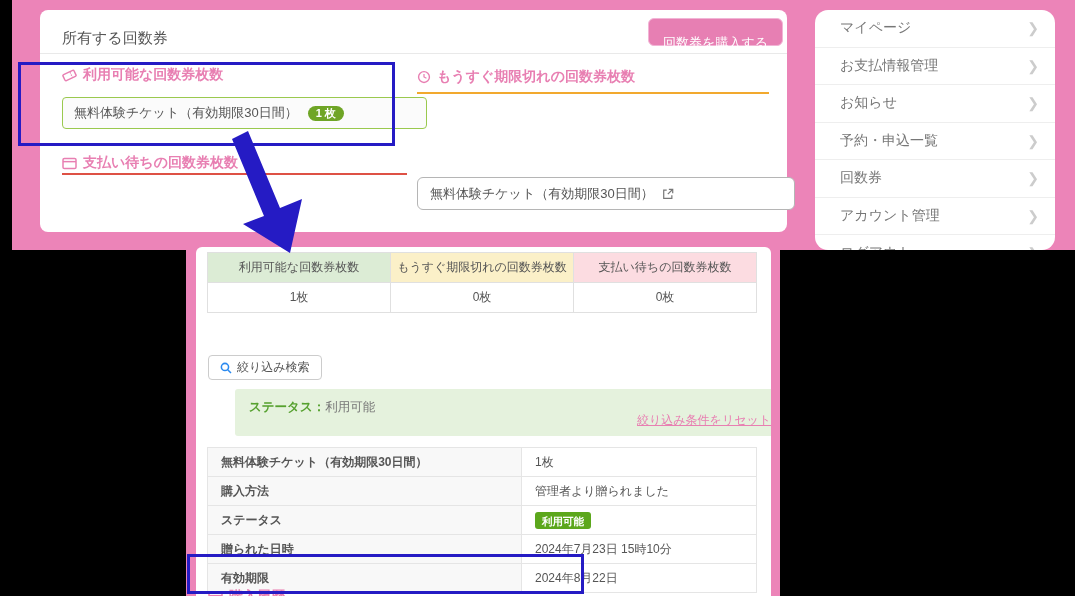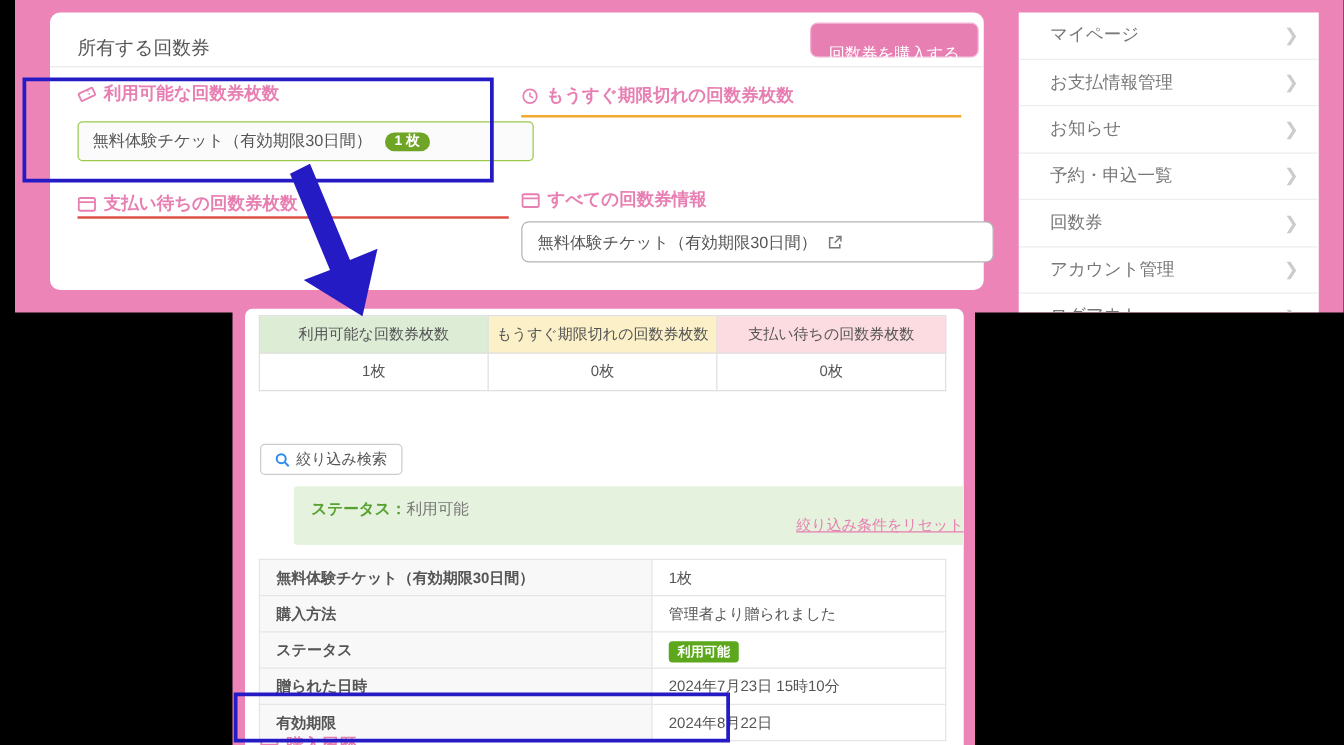--- a/index.html
+++ b/index.html
@@ -23,21 +23,21 @@
   .ticket-box{position:absolute;left:22px;top:87px;width:341px;height:30px;background:#fbfbfb;
     border:1px solid #9ac94e;border-radius:4px;display:flex;align-items:center;gap:10px;padding:0 11px;
     font-size:13px;color:#555;cursor:pointer;}
   .badge-pill{background:#6fa526;color:#fff;font-size:11px;font-weight:bold;border-radius:10px;padding:2px 8px;line-height:1;}
 
   .allinfo-box{position:absolute;left:377px;top:167px;width:352px;height:31px;background:#fff;
     border:1px solid #b5b5b5;border-radius:6px;display:flex;align-items:center;gap:8px;padding:0 12px;
     font-size:13px;color:#555;cursor:pointer;}
 
   
-  .sidebar{position:absolute;left:803px;top:10px;width:240px;height:240px;background:#fff;border-radius:0;overflow:hidden;}
+  .sidebar{position:absolute;left:803px;top:10px;width:240px;height:240px;background:#fff;border-radius:13px;overflow:hidden;}
   .side-item{height:36.5px;display:flex;align-items:center;border-bottom:1px solid #eee;padding:0 16px 0 25px;cursor:pointer;}
   .side-item span.lbl{flex:1;font-size:14px;color:#777;}
   .side-item span.chev{color:#ccc;font-size:14px;font-weight:bold;}
 
   
   .bottom-screen{position:absolute;left:186px;top:235px;width:594px;height:361px;background:#ec84b8;}
   .white-panel{position:absolute;left:10px;top:12px;width:575px;height:349px;background:#fff;border-radius:6px 6px 0 0;overflow:hidden;}
 
   .summary-table{position:absolute;left:11px;top:5px;width:550px;border-collapse:collapse;table-layout:fixed;}
   .summary-table td{border:1px solid #e0e0e0;text-align:center;font-size:12px;color:#555;height:27px;}
@@ -109,27 +109,20 @@
 
       <div class="sec-heading" style="left:22px;top:144px;">
         <svg width="15" height="13" viewBox="0 0 16 14">
           <rect x="1" y="1.5" width="14" height="11" rx="1.5" fill="none" stroke="#e87fb2" stroke-width="1.6"></rect>
           <line x1="1" y1="5" x2="15" y2="5" stroke="#e87fb2" stroke-width="1.6"></line>
         </svg>
         <span>支払い待ちの回数券枚数</span>
       </div>
       <div class="u-red"></div>
 
-      <div class="sec-heading" style="left:377px;top:141px;">
-        <svg width="15" height="13" viewBox="0 0 16 14">
-          <rect x="1" y="1.5" width="14" height="11" rx="1.5" fill="none" stroke="#e87fb2" stroke-width="1.6"></rect>
-          <line x1="1" y1="5" x2="15" y2="5" stroke="#e87fb2" stroke-width="1.6"></line>
-        </svg>
-        <span>すべての回数券情報</span>
-      </div>
       <div class="allinfo-box">
         <span>無料体験チケット（有効期限30日間）</span>
         <svg width="12" height="12" viewBox="0 0 14 14">
           <path d="M5.5 2.5 H2 V12 H11.5 V8.5" fill="none" stroke="#777" stroke-width="1.4"></path>
           <path d="M8 1.5 H12.5 V6" fill="none" stroke="#777" stroke-width="1.4"></path>
           <line x1="12.3" y1="1.7" x2="6.8" y2="7.2" stroke="#777" stroke-width="1.4"></line>
         </svg>
       </div>
     </div>
 

